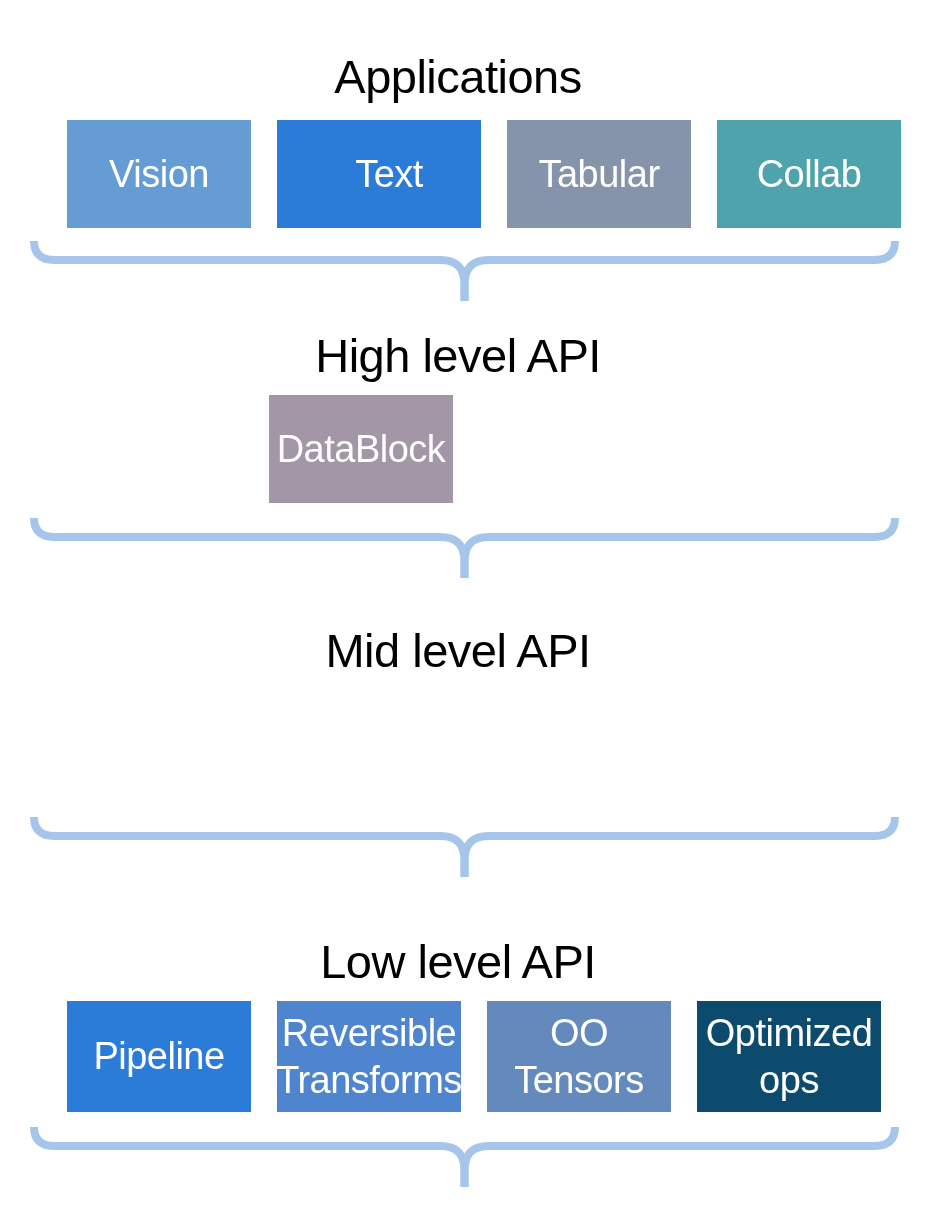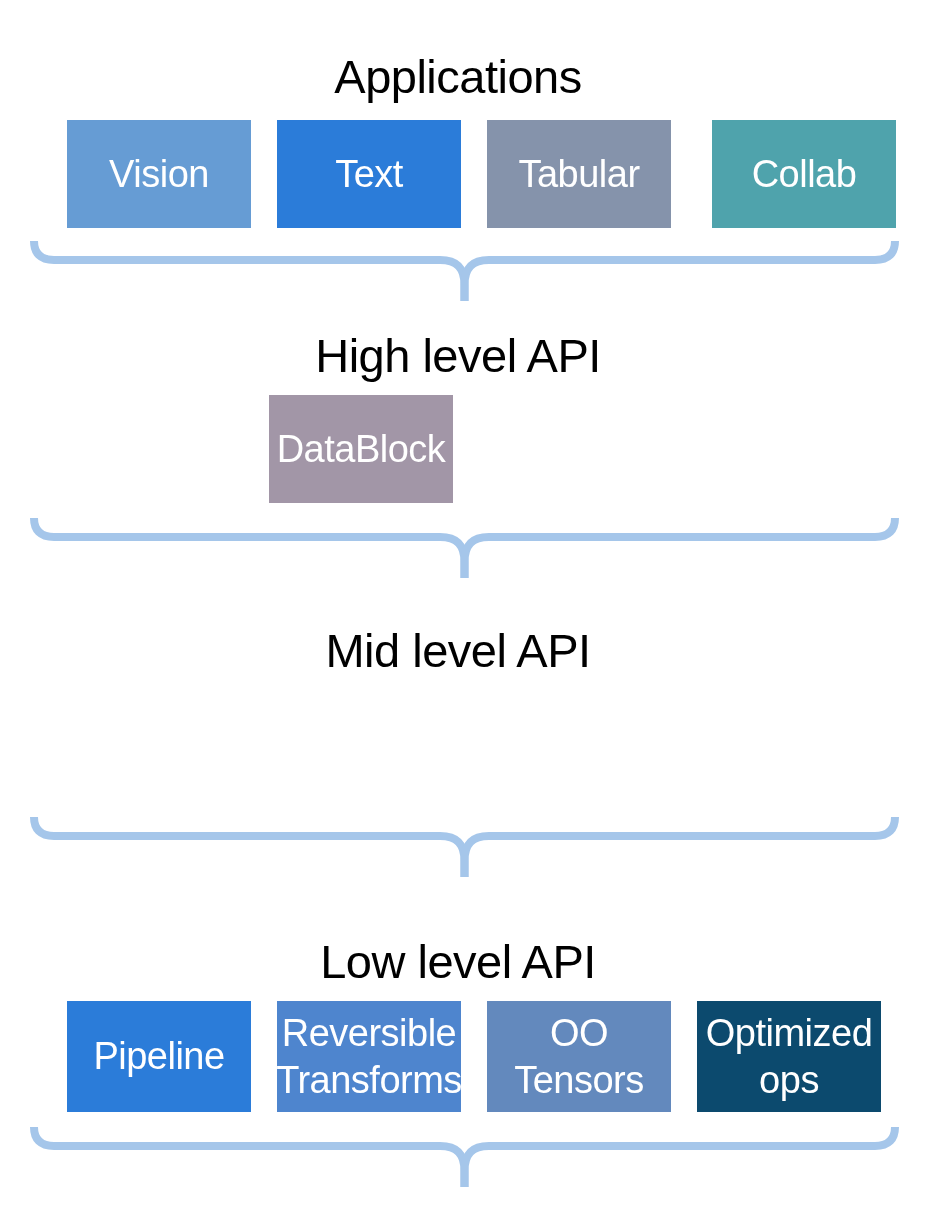--- a/index.html
+++ b/index.html
@@ -39,23 +39,23 @@
   .brace path { fill:none; stroke-width:8; stroke-linecap:butt; }
 </style>
 </head>
 <body>
 
 <div class="canvas">
 
   <div class="section-title t1">Applications</div>
   <div class="box-row r1">
     <div class="box" style="background-color: rgb(102, 156, 212);">Vision</div>
-    <div class="box" style="background-color: rgb(43, 124, 217);">Text</div>
+    <div class="box" style="background-color: rgb(43, 124, 217); padding-left: 20px;">Text</div>
     <div class="box" style="background-color: rgb(133, 147, 171);">Tabular</div>
-    <div class="box" style="background-color: rgb(79, 163, 172); margin-left: 15px;">Collab</div>
+    <div class="box" style="background-color: rgb(79, 163, 172);">Collab</div>
   </div>
   <svg class="brace b1" viewBox="0 0 869 65" aria-hidden="true">
     <path d="M 4,1 C 4,13 10,20 24,20 L 410,20 C 427,20 434.5,28 434.5,45 L 434.5,61" stroke="#A5C6EA"></path>
     <path d="M 865,1 C 865,13 859,20 845,20 L 459,20 C 442,20 434.5,28 434.5,45 L 434.5,61" stroke="#A5C6EA"></path>
   </svg>
 
   <div class="section-title t2">High level API</div>
   <div class="box-row r2">
     <div class="box" style="background-color: rgb(162, 150, 167);">DataBlock</div>
   </div>

